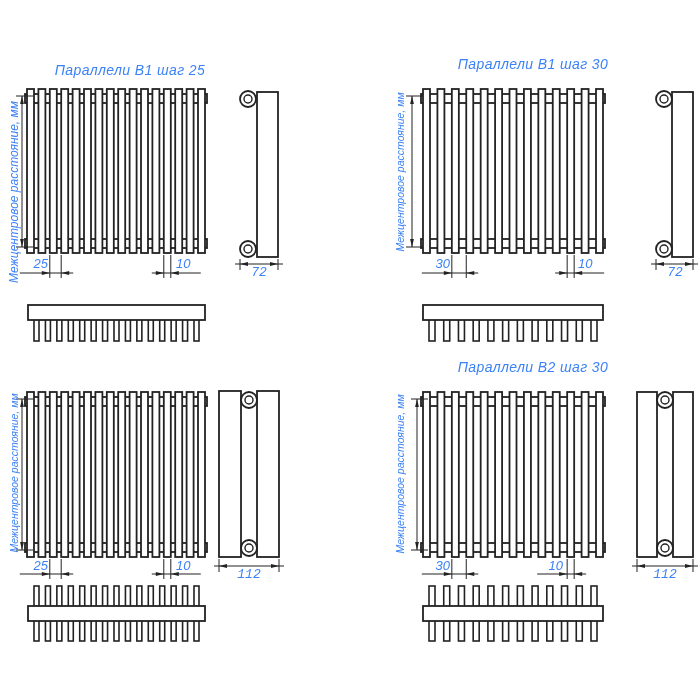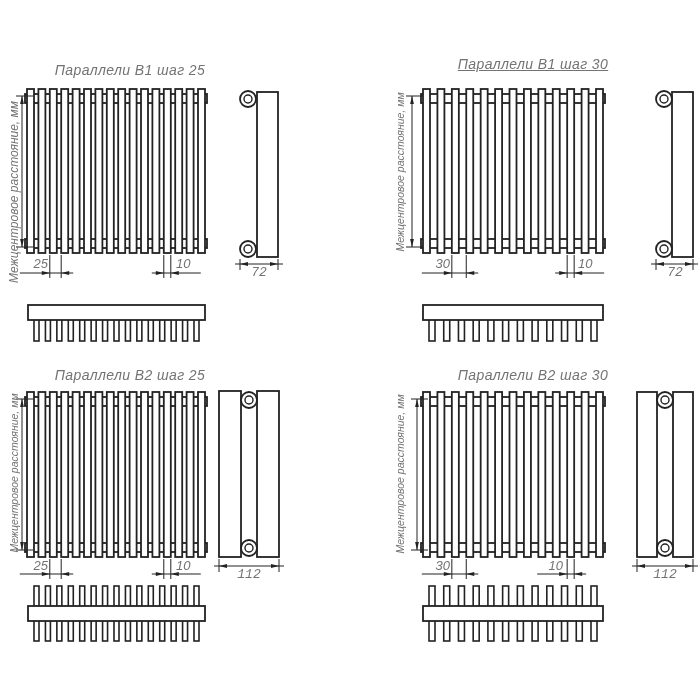--- a/index.html
+++ b/index.html
@@ -1,30 +1,30 @@
 <!DOCTYPE html>
 <html><head>
 <meta charset="utf-8">
 <style>
   html,body{margin:0;padding:0;background:#fff;}
   .sheet{
     position:relative;width:700px;height:700px;background:#ffffff;
-    font-family:"Liberation Sans",sans-serif;color:#737373;overflow:hidden;
+    font-family:"Liberation Sans",sans-serif;color:#3b82f6;overflow:hidden;
   }
   .sheet svg{position:absolute;left:0;top:0;}
   .lbl{position:absolute;font-style:italic;white-space:nowrap;line-height:1;}
   .title{font-size:14px;letter-spacing:.4px;transform:translateX(-50%);}
   .vlabel{transform:translate(-50%,-50%) rotate(-90deg);}
   .dim{font-size:13px;}
   .ra{transform:translateX(-100%);font-style:italic;}
   .ca{transform:translateX(-50%);font-family:Liberation Mono, monospace;}
 
   
-  #ttl0{left:130px;top:63px;} #ttl1{left:533px;top:57px;text-decoration:underline;}
-  #ttl2{left:130px;top:368px;} #ttl3{left:533px;top:368px;}
+  #ttl0{left:130px;top:63px;} #ttl1{left:533px;top:57px;}
+  #ttl2{left:130px;top:368px;} #ttl3{left:533px;top:360px;}
   
   #vl0{left:14px;top:192px;font-size:12px;}
   #vl1{left:400px;top:172px;font-size:10.5px;}
   #vl2{left:14px;top:473px;font-size:10.5px;}
   #vl3{left:400px;top:474px;font-size:10.5px;}
   
   #sd0{left:48px;top:257px;} #sd1{left:450px;top:257px;}
   #sd2{left:48px;top:559px;} #sd3{left:450px;top:559px;}
   
   #td0{left:176px;top:257px;} #td1{left:578px;top:257px;}
@@ -344,21 +344,20 @@
           <rect x="576.2727272727273" y="586" width="6" height="22" fill="#fff" stroke="#222222" stroke-width="1.6"></rect>
           <rect x="591" y="619" width="6" height="22" fill="#fff" stroke="#222222" stroke-width="1.6"></rect>
           <rect x="591" y="586" width="6" height="22" fill="#fff" stroke="#222222" stroke-width="1.6"></rect>
           <rect x="423" y="606" width="180" height="15" fill="#fff" stroke="#222222" stroke-width="1.8"></rect>
         </g>
       </g>
     </svg>
 
   <div id="ttl0" class="lbl title">Параллели В1 шаг 25</div>
   <div id="ttl1" class="lbl title">Параллели В1 шаг 30</div>
-  <div id="ttl2" class="lbl title">Параллели В2 шаг 25</div>
   <div id="ttl3" class="lbl title">Параллели В2 шаг 30</div>
 
   <div id="vl0" class="lbl vlabel">Межцентровое расстояние, мм</div>
   <div id="vl1" class="lbl vlabel">Межцентровое расстояние, мм</div>
   <div id="vl2" class="lbl vlabel">Межцентровое расстояние, мм</div>
   <div id="vl3" class="lbl vlabel">Межцентровое расстояние, мм</div>
 
   <div id="sd0" class="lbl dim ra">25</div>
   <div id="sd1" class="lbl dim ra">30</div>
   <div id="sd2" class="lbl dim ra">25</div>

